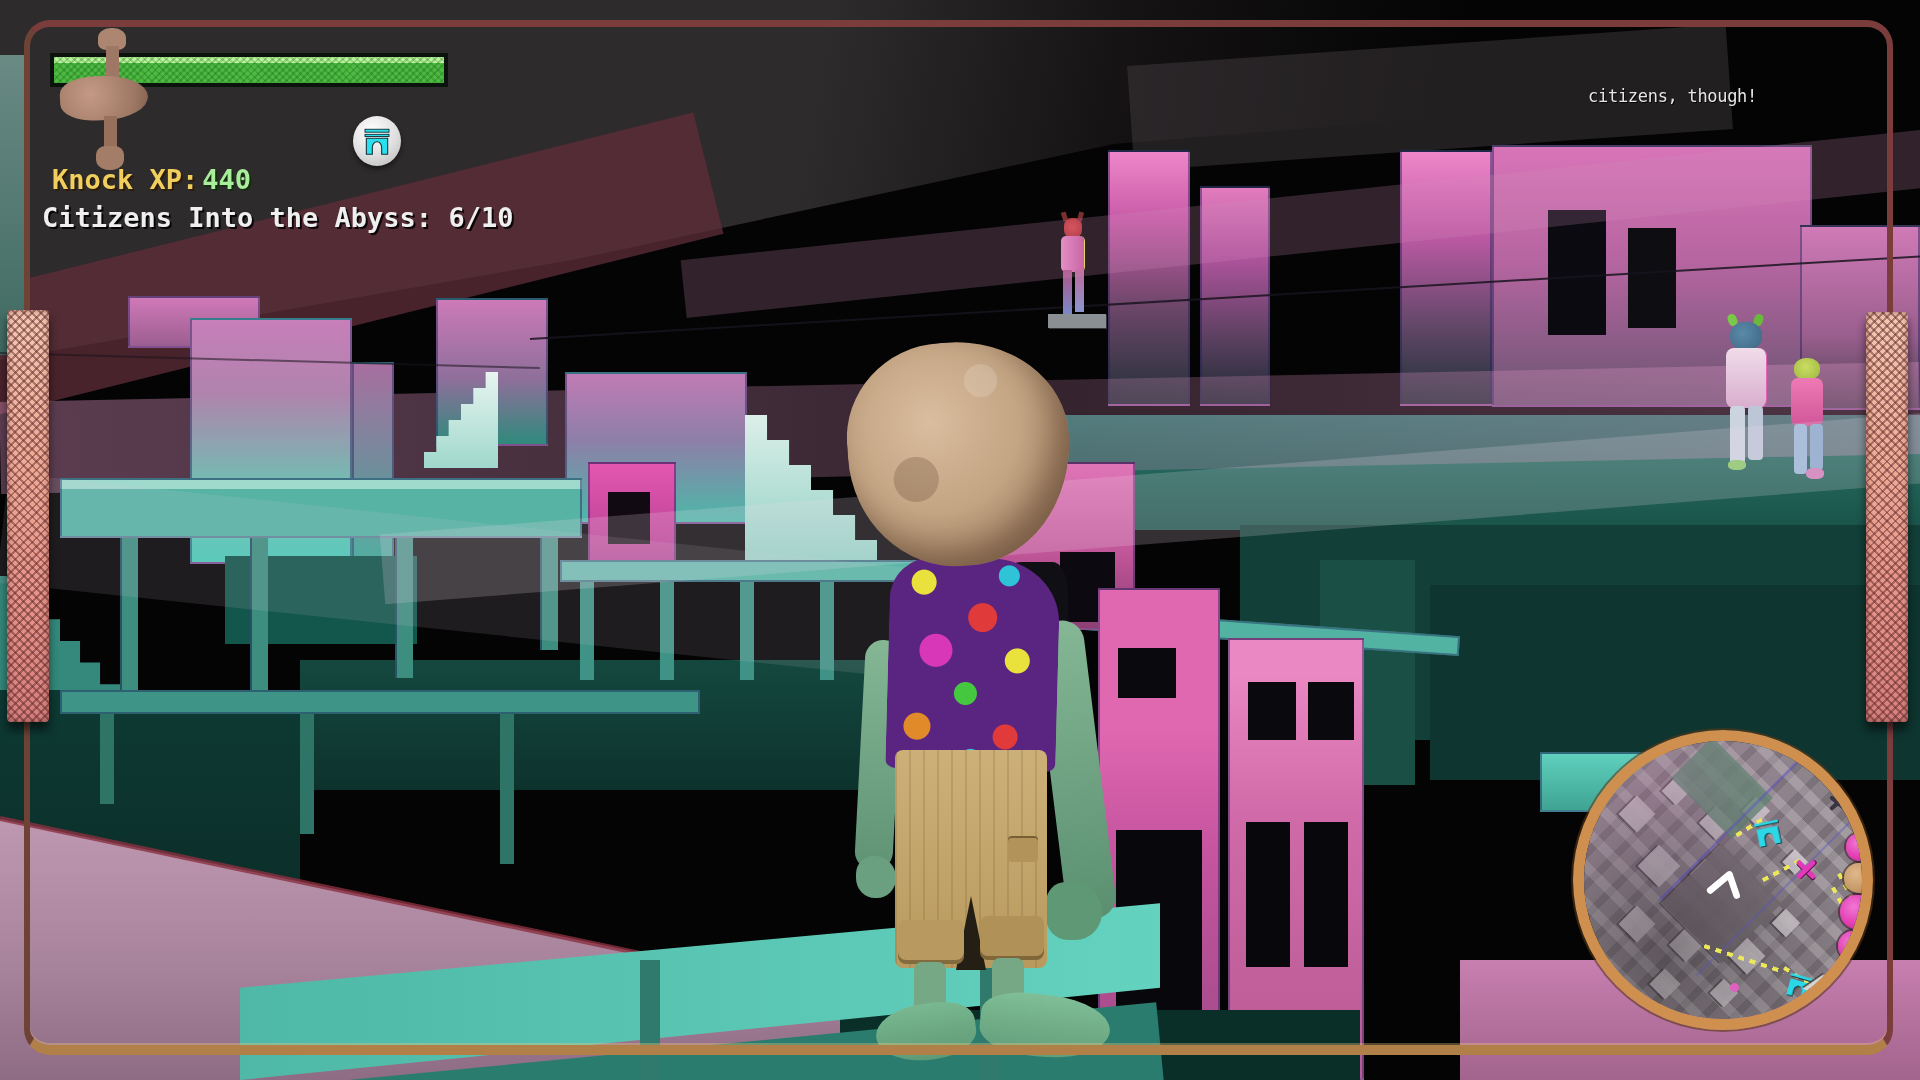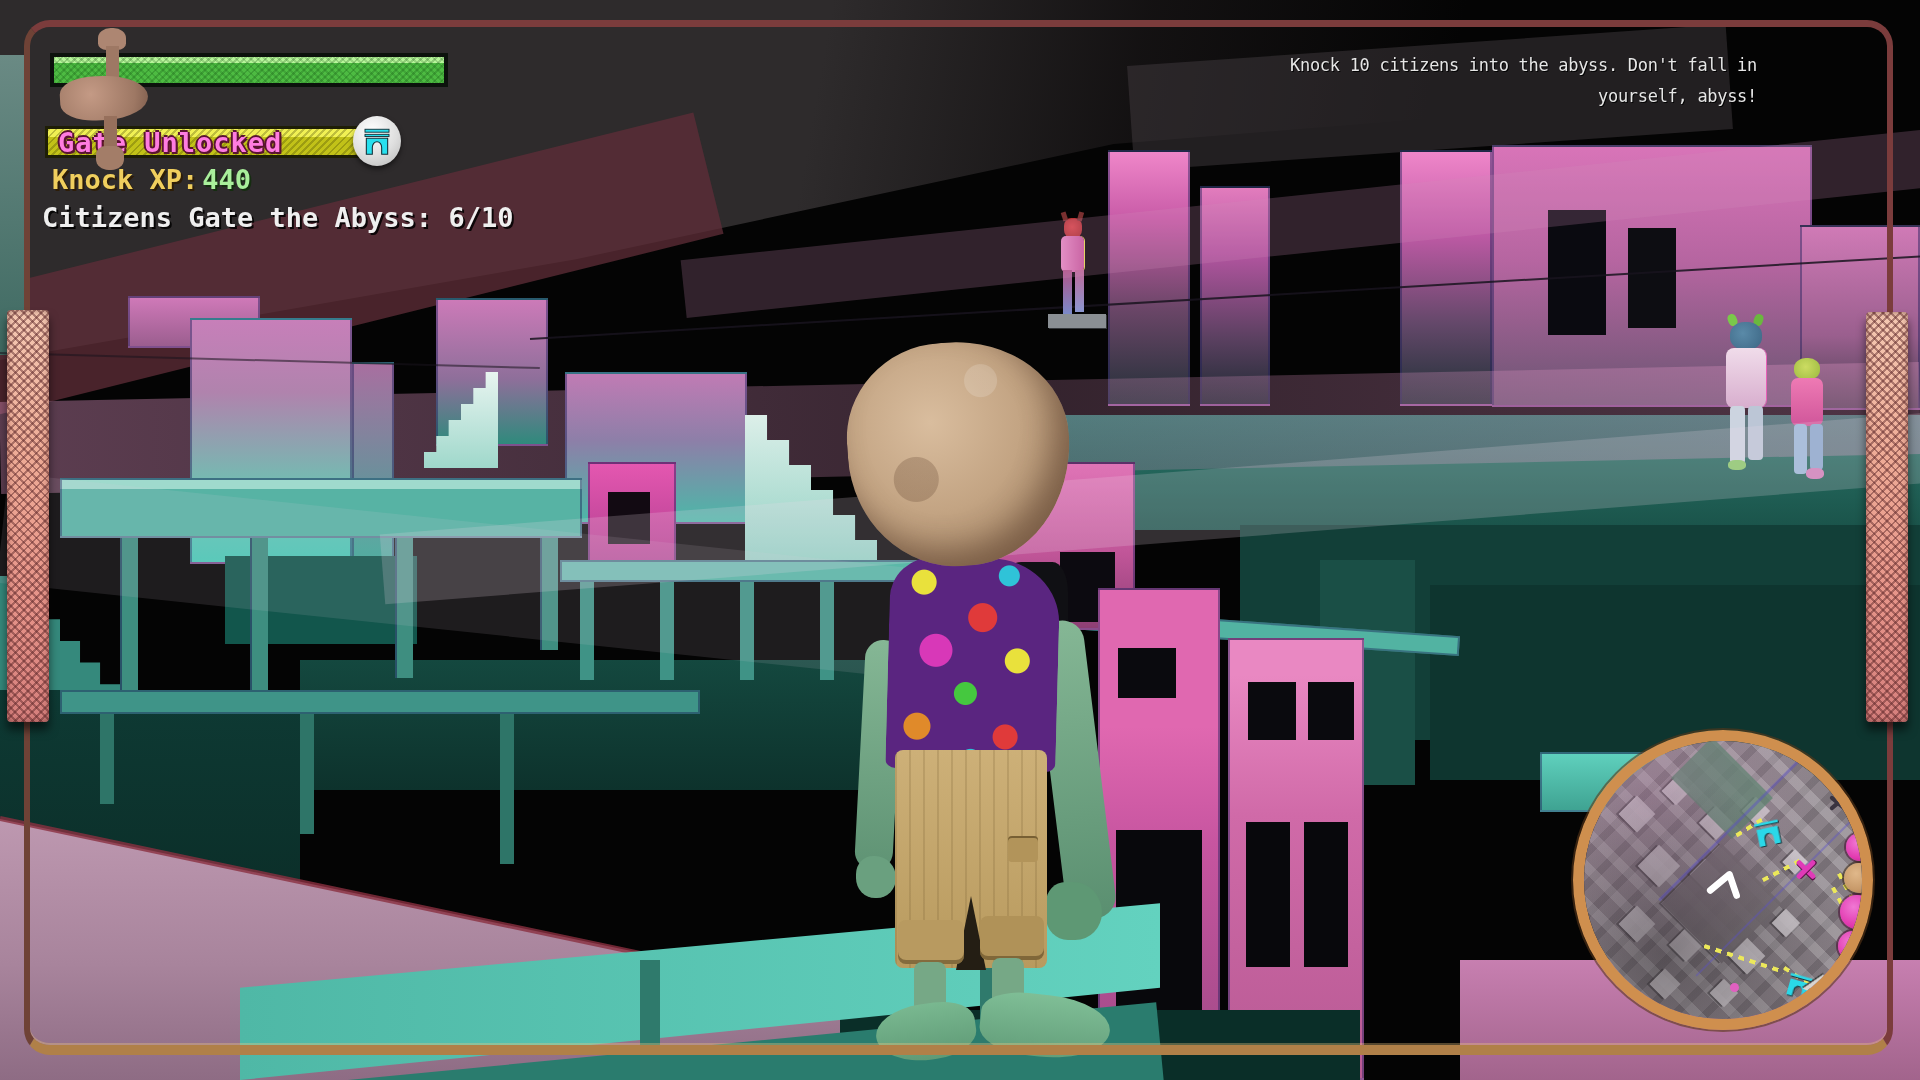--- a/index.html
+++ b/index.html
@@ -259,48 +259,41 @@
   </div>
   <div class="abs" style="left:60px;top:28px;width:92px;height:142px;z-index:51;">
     <div class="abs" style="left:38px;top:0;width:28px;height:22px;background:#ad8672;border-radius:45% 45% 30% 30%;"></div>
     <div class="abs" style="left:46px;top:18px;width:13px;height:36px;background:#9e7864;"></div>
     <div class="abs" style="left:0;top:48px;width:88px;height:44px;border-radius:42% 58% 55% 45%;transform:rotate(-3deg);
          background:radial-gradient(circle at 35% 40%,#c49a85,#9e7864 70%,#7d5c4c);"></div>
     <div class="abs" style="left:44px;top:88px;width:13px;height:34px;background:#97705c;"></div>
     <div class="abs" style="left:36px;top:118px;width:28px;height:24px;background:#a37d68;border-radius:35% 35% 45% 45%;"></div>
   </div>
 
-  <div class="abs" style="left:45px;top:126px;width:316px;height:32px;z-index:50;
-       border:3px solid #1e1e06;box-sizing:border-box;
-       background:
-         repeating-linear-gradient(135deg,rgba(60,60,0,.28) 0 2px,transparent 2px 5px),
-         linear-gradient(180deg,#f0f054 0 30%,#c2c218 30% 100%);">
-    <span id="gate-banner-label" class="hudtext" style="left:10px;top:-2px;">Gate Unlocked</span>
-  </div>
   <div class="abs" style="left:353px;top:116px;width:48px;height:50px;z-index:51;border-radius:50%;
        background:radial-gradient(circle at 40% 30%,#ffffff,#dedede 55%,#b5b5b5 100%);
        box-shadow:0 3px 5px rgba(0,0,0,.5);">
     <svg width="32" height="32" viewBox="0 0 24 24" style="position:absolute;left:8px;top:9px;">
       <rect x="3" y="3.2" width="18" height="2.2" fill="#28e0ee" stroke="#143038" stroke-width="0.7"></rect>
       <rect x="3" y="7" width="18" height="1.6" fill="#28e0ee" stroke="#143038" stroke-width="0.7"></rect>
       <path d="M4 10 h16 v12 h-4.5 v-5.2 a3.5 4.2 0 0 0 -7 0 v5.2 H4 Z" fill="#28e0ee" stroke="#143038" stroke-width="0.8"></path>
     </svg>
   </div>
 
   <div class="abs hudtext" style="left:52px;top:164px;z-index:50;">
     <span class="xp-label">Knock XP:</span><span class="xp-value">440</span>
   </div>
   <div class="abs hudtext counter-text" style="left:42px;top:202px;z-index:50;">
-    <span>Citizens Gate the Abyss:</span>
+    <span>Citizens Into the Abyss:</span>
     <span>6/10</span>
   </div>
 
   <div class="objective" style="z-index:50;">
-    <span>Knock 10 citizens into the abyss. Don't fall in</span><br>
-    <span>yourself, abyss!</span>
+    <br>
+    <span>citizens, though!</span>
   </div>
 
   <div id="minimap">
     <div class="abs" style="left:0;top:0;width:278px;height:278px;
          background:
            repeating-linear-gradient(45deg,rgba(255,255,255,.22) 0 10px,transparent 10px 26px),
            repeating-linear-gradient(-45deg,rgba(60,55,60,.22) 0 8px,transparent 8px 22px),
            linear-gradient(135deg,#9a8f96 0%,#8f868d 40%,#7e767c 100%);"></div>
 
     <div class="mmb" style="left:40px;top:60px;width:26px;height:26px;"></div>

